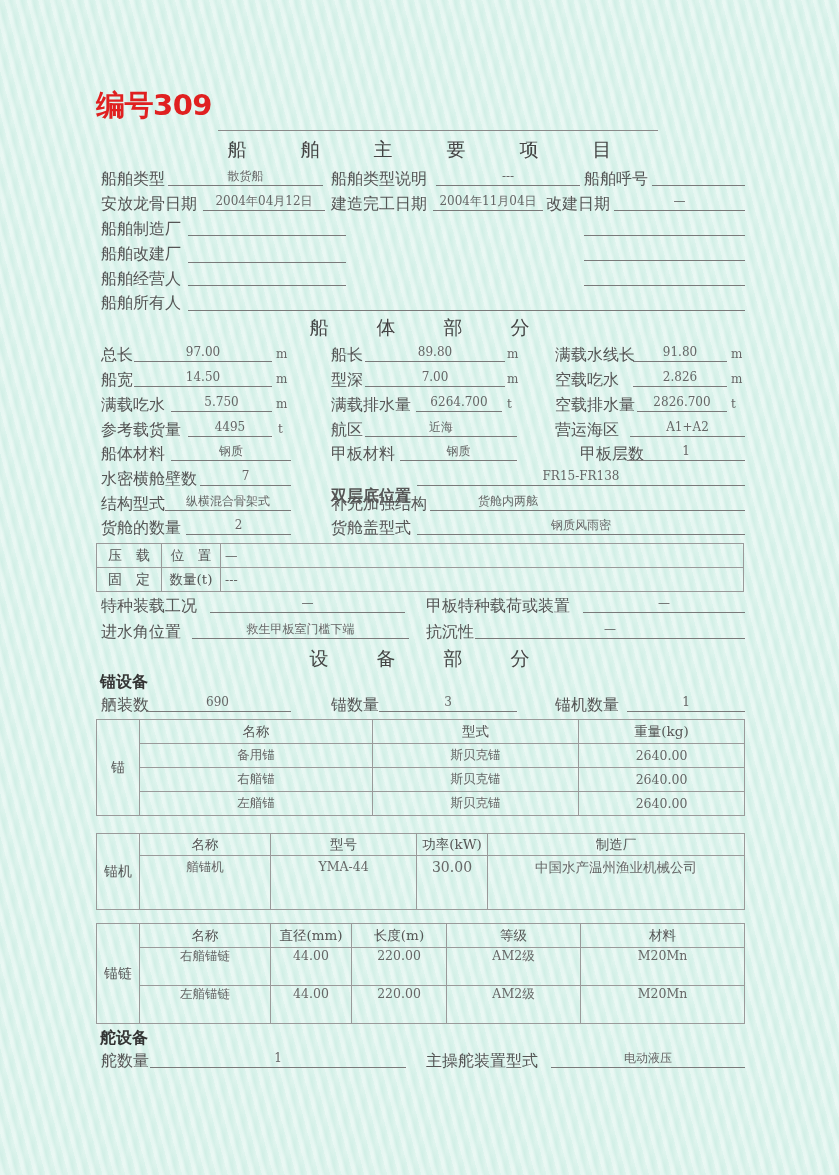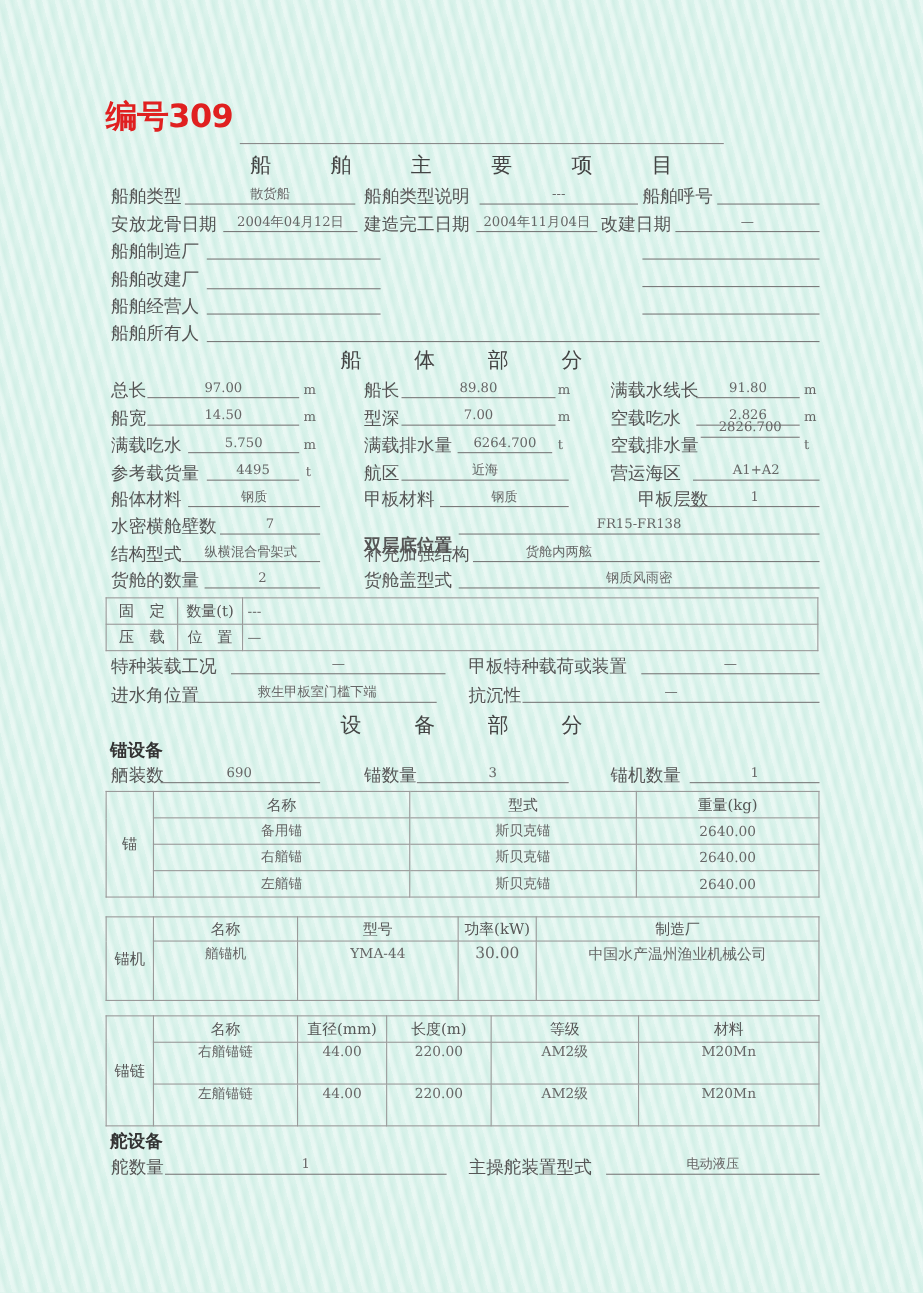--- a/index.html
+++ b/index.html
@@ -90,21 +90,21 @@
 <div class="abs val" style="left:633px;top:369px;width:94px;">2.826</div>
 <div class="abs unit" style="left:731px;top:372px;">m</div>
 
 <div class="abs lbl" style="left:101px;top:395px;">满载吃水</div>
 <div class="abs val" style="left:171px;top:394px;width:101px;">5.750</div>
 <div class="abs unit" style="left:276px;top:397px;">m</div>
 <div class="abs lbl" style="left:331px;top:395px;">满载排水量</div>
 <div class="abs val" style="left:416px;top:394px;width:86px;">6264.700</div>
 <div class="abs unit" style="left:507px;top:397px;">t</div>
 <div class="abs lbl" style="left:555px;top:395px;">空载排水量</div>
-<div class="abs val" style="left:637px;top:380px;width:90px;">2826.700</div>
+<div class="abs val" style="left:637px;top:394px;width:90px;">2826.700</div>
 <div class="abs unit" style="left:731px;top:397px;">t</div>
 
 <div class="abs lbl" style="left:101px;top:420px;">参考载货量</div>
 <div class="abs val" style="left:188px;top:419px;width:84px;">4495</div>
 <div class="abs unit" style="left:278px;top:422px;">t</div>
 <div class="abs lbl" style="left:331px;top:420px;">航区</div>
 <div class="abs val" style="left:365px;top:419px;width:152px;">近海</div>
 <div class="abs lbl" style="left:555px;top:420px;">营运海区</div>
 <div class="abs val" style="left:630px;top:419px;width:115px;">A1+A2</div>
 
@@ -126,39 +126,39 @@
 <div class="abs val" style="left:430px;top:493px;width:315px;text-align:left;padding-left:0;"><span style="margin-left:48px">货舱内两舷</span></div>
 
 <div class="abs lbl" style="left:101px;top:518px;">货舱的数量</div>
 <div class="abs val" style="left:186px;top:517px;width:105px;">2</div>
 <div class="abs lbl" style="left:331px;top:518px;">货舱盖型式</div>
 <div class="abs val" style="left:417px;top:517px;width:328px;">钢质风雨密</div>
 
 <table class="grid" style="left:96px;top:543px;width:648px;">
   <tbody>
       <tr style="height:24px;">
+    <td class="side"><span>压</span>　<span>载</span></td>
+    <td class="hd">位　置</td>
+    <td style="text-align:left;padding-left:4px;">—</td>
+  </tr>
+  <tr style="height:24px;">
     <td class="side" style="width:64px;"><span>固</span>　<span>定</span></td>
     <td class="hd" style="width:58px;">数量(t)</td>
     <td style="text-align:left;padding-left:4px;">---</td>
-  </tr>
-  <tr style="height:24px;">
-    <td class="side"><span>压</span>　<span>载</span></td>
-    <td class="hd">位　置</td>
-    <td style="text-align:left;padding-left:4px;">—</td>
   </tr>
 </tbody>
   </table>
 
 <div class="abs lbl" style="left:101px;top:596px;">特种装载工况</div>
 <div class="abs val" style="left:210px;top:595px;width:195px;">—</div>
 <div class="abs lbl" style="left:426px;top:596px;">甲板特种载荷或装置</div>
 <div class="abs val" style="left:583px;top:595px;width:162px;">—</div>
 
 <div class="abs lbl" style="left:101px;top:622px;">进水角位置</div>
-<div class="abs val" style="left:180px;top:621px;width:217px;">救生甲板室门槛下端</div>
+<div class="abs val" style="left:192px;top:621px;width:217px;">救生甲板室门槛下端</div>
 <div class="abs lbl" style="left:426px;top:622px;">抗沉性</div>
 <div class="abs val" style="left:475px;top:621px;width:270px;">—</div>
 
 <div class="abs sec-title" style="top:646px;">
   <span style="margin:0 24px">设</span><span style="margin:0 24px">备</span><span style="margin:0 24px">部</span><span style="margin:0 24px">分</span>
 </div>
 
 <div class="abs sub-title" style="left:100px;top:672px;">锚设备</div>
 
 <div class="abs lbl" style="left:101px;top:695px;">舾装数</div>

